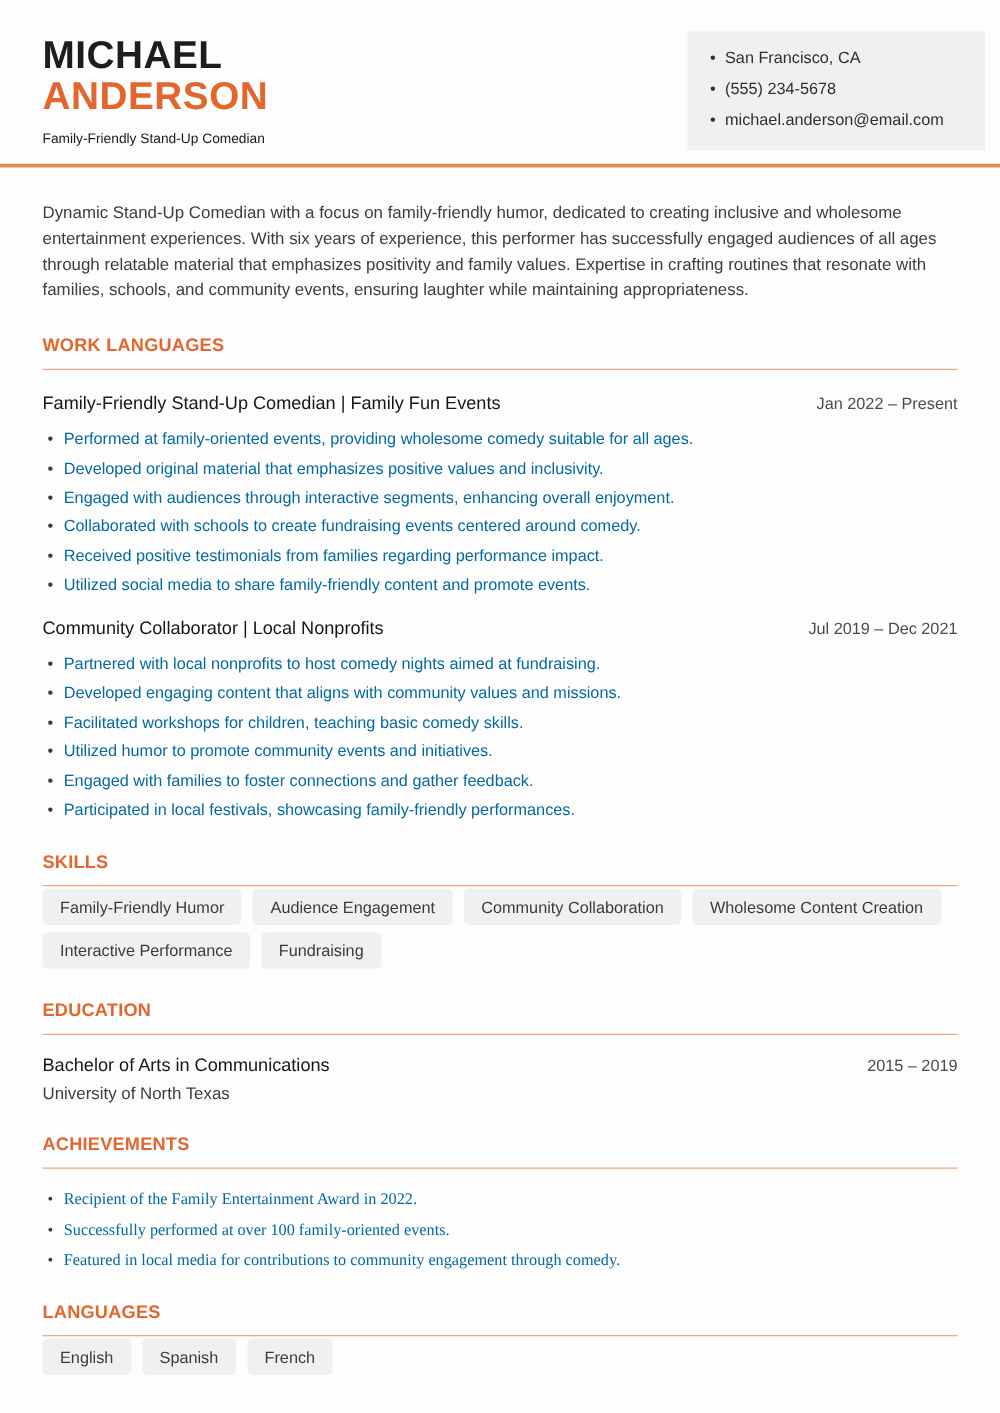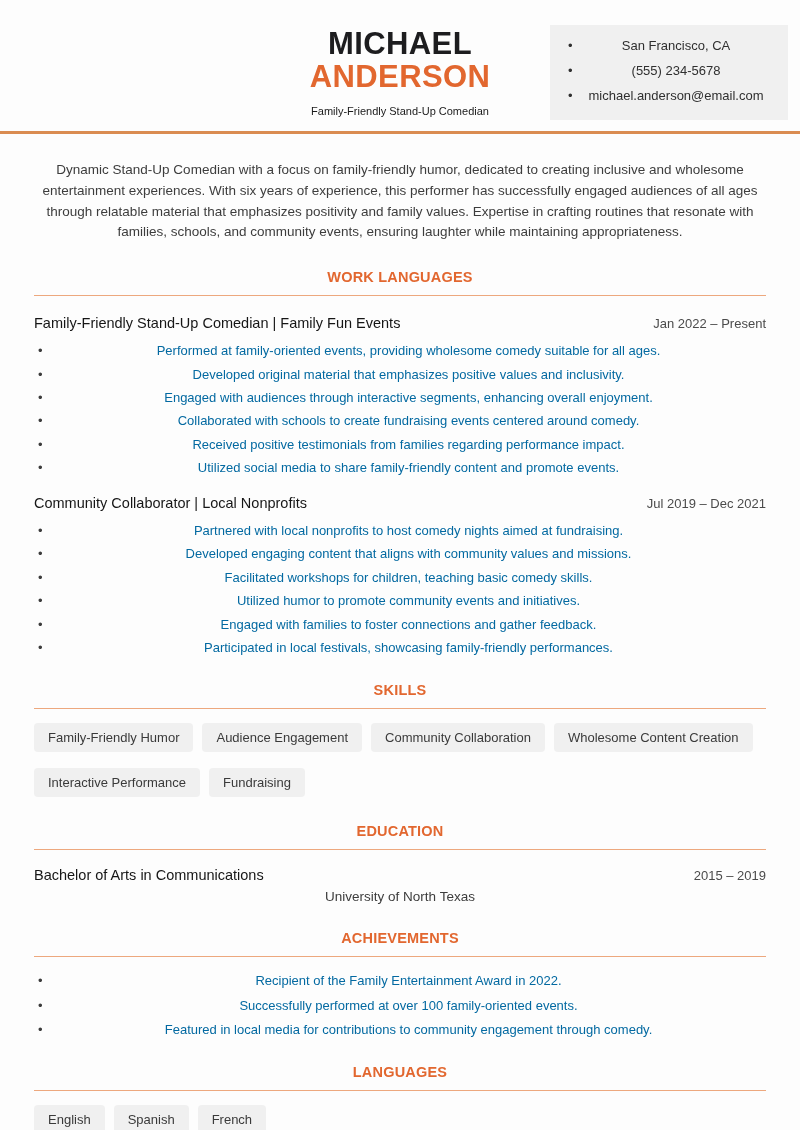--- a/index.html
+++ b/index.html
@@ -8,21 +8,20 @@
     font-family: "Liberation Sans", sans-serif;
     background: #ffffff;
     color: #333;
   }
   .page {
     position: relative;
     width: 800px;
     height: 1130px;
     background: #fdfdfd;
     overflow: hidden;
-    text-align: center;
   }
   
   .header { position: relative; padding: 28px 34px 0 34px; }
   .name-block { line-height: 1.06; }
   .name-line {
     font-size: 31px;
     font-weight: 700;
     letter-spacing: 0.4px;
     color: #1d1d1f;
   }
@@ -98,41 +97,41 @@
     line-height: 1.22;
     color: #0369a1;
   }
   ul.bullets li::before {
     content: "•";
     position: absolute;
     left: 4px;
     color: #3b3b3b;
   }
   .chips {
-    margin-top: 14px;
+    margin-top: 2px;
     display: flex;
     flex-wrap: wrap;
-    gap: 16px 9px;
+    gap: 6px 9px;
   }
   .chip {
     background: var(--chip-bg, #f0f0f0);
     border-radius: 4px;
     padding: 7px 14px;
     font-size: 13px;
     color: #3a3a3a;
     white-space: nowrap;
   }
   .edu-block { margin-top: 17px; }
   .school {
     margin-top: 6px;
     font-size: 13.5px;
     color: #3d3d3d;
   }
   .section .bullets.loose { margin-top: 16px; }
-  .section .bullets.loose li { margin-bottom: 9px; }
+  .section .bullets.loose li { margin-bottom: 9px; font-family: Liberation Serif, serif; }
 </style>
 </head>
 <body>
 
 <div class="page">
 
   <div class="header">
     <div class="name-block">
       <div class="name-line">MICHAEL</div>
       <div class="name-line last">ANDERSON</div>

